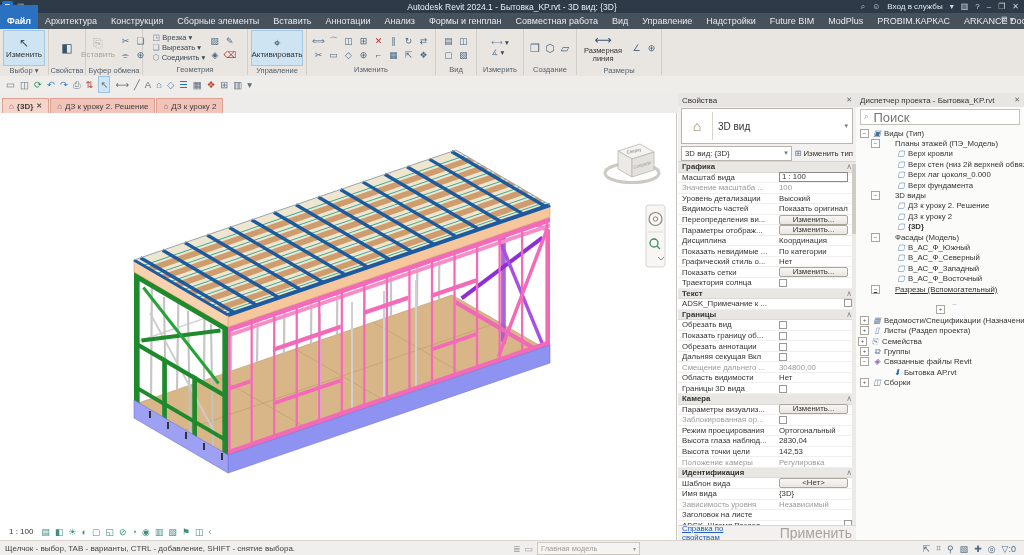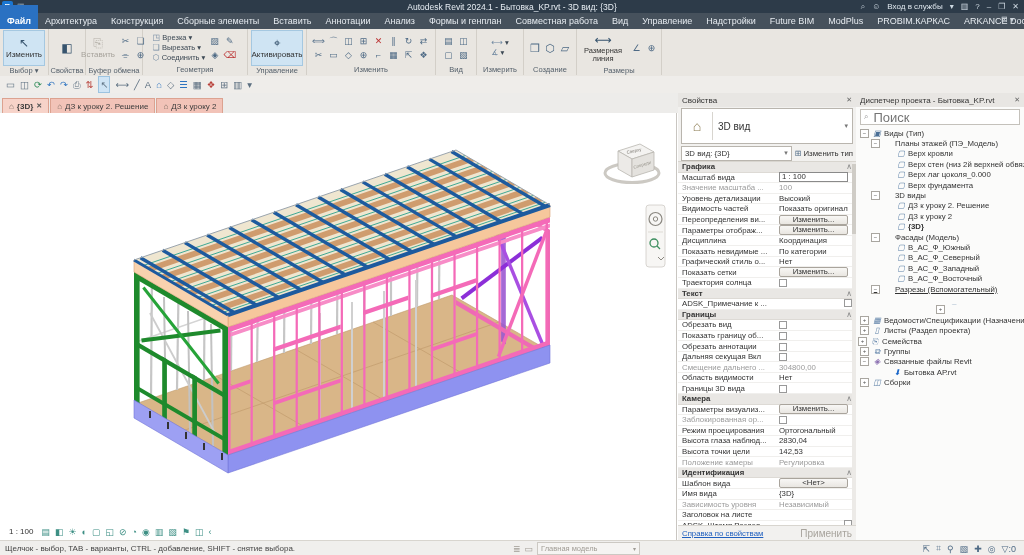--- a/index.html
+++ b/index.html
@@ -83,21 +83,21 @@
   .prow.v-input .val{background:#fff;border:1px solid #8a8a8a;height:8px;line-height:8px;padding:0 2px;}
   .prow.v-btn .val{background:linear-gradient(#f8f7f5,#e9e6e1);border:1px solid #a9a49c;border-radius:2px;
                    text-align:center;height:8px;line-height:8px;}
   .prow.v-check .val::before{content:"";display:inline-block;width:6px;height:6px;border:1px solid #999;background:#fff;vertical-align:middle;}
   .prow.v-checkr .val{text-align:right;margin-right:4px;}
   .prow.v-checkr .val::before{content:"";display:inline-block;width:6px;height:6px;border:1px solid #999;background:#fff;}
   .pscroll{position:absolute;right:0;top:0;width:4px;height:100%;background:#eceae7;}
   .pscroll .thumb{position:absolute;top:2px;left:0;width:4px;height:70px;background:#cfccc6;}
   .pfoot{height:14px;display:flex;align-items:center;padding:0 4px;border-top:1px solid #d8d5cf;}
   .plink{color:#1f5fbf;text-decoration:underline;font-size:7.8px;}
-  .apply{margin-left:auto;color:#a8a49d;font-size:10px;padding-left:36px;}
+  .apply{margin-left:auto;color:#a8a49d;font-size:14px;padding-left:36px;}
   
   .browser{position:absolute;left:856px;top:93px;width:168px;height:447px;background:#fbfbfa;
            display:flex;flex-direction:column;font-size:7.8px;color:#333;}
   .search{height:14px;margin:2px 4px;background:#fff;border:1px solid #c4c1bb;display:flex;align-items:center;gap:3px;padding:0 3px;}
   .search input{border:none;outline:none;font-size:13px;width:120px;font-family:"Liberation Sans",sans-serif;color:#555;background:transparent;}
   .search .mag{color:#888;font-size:8px;}
   .tree{flex:1;overflow:hidden;padding-top:1px;}
   .titem{display:flex;align-items:center;height:10.4px;white-space:nowrap;overflow:hidden;}
   .toggle{width:7px;height:7px;border:1px solid #a9a6a0;background:#fff;font-size:6px;line-height:6px;text-align:center;
           color:#555;margin-right:3px;flex:0 0 auto;}

